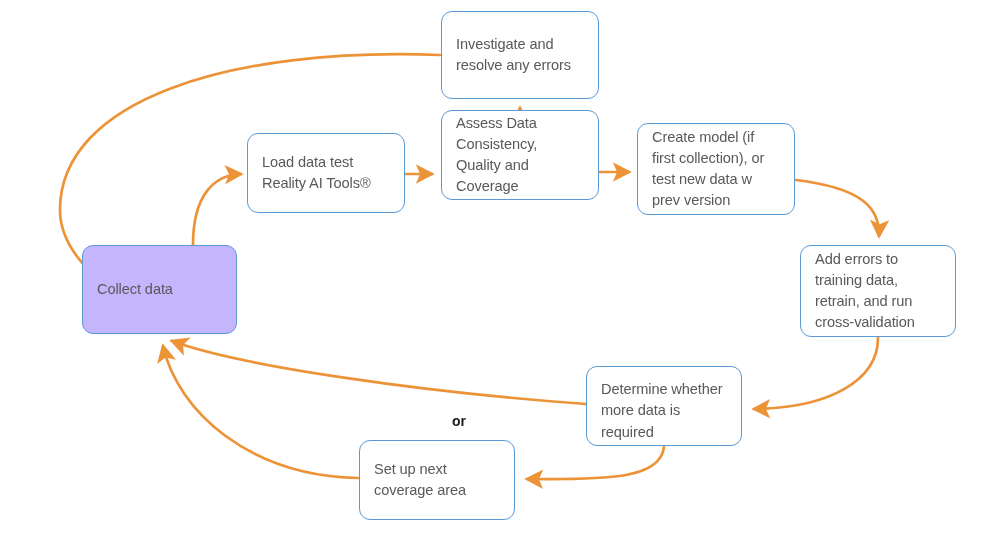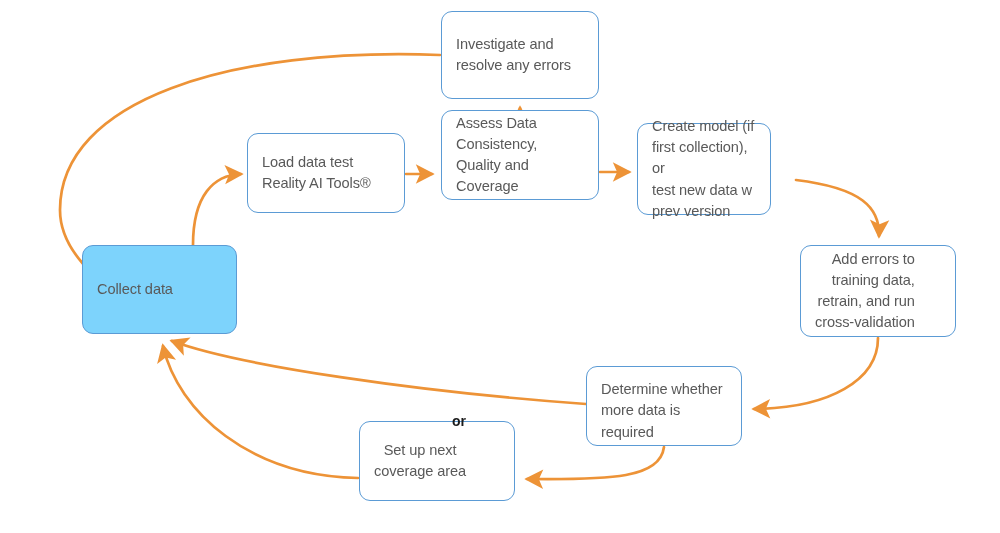--- a/index.html
+++ b/index.html
@@ -89,42 +89,42 @@
       <div class="node" style="left: 247px; top: 133px; width: 158px; height: 80px; border-color: rgb(91, 155, 213); background: rgb(255, 255, 255);">
         <span class="node-label" style="color: rgb(89, 89, 89);">Load data test
 Reality AI Tools®</span>
       </div>
       <div class="node" style="left: 441px; top: 110px; width: 158px; height: 90px; border-color: rgb(91, 155, 213); background: rgb(255, 255, 255);">
         <span class="node-label" style="color: rgb(89, 89, 89);">Assess Data
 Consistency,
 Quality and
 Coverage</span>
       </div>
-      <div class="node" style="left: 637px; top: 123px; width: 134px; height: 92px; border-color: rgb(91, 155, 213); background: rgb(255, 255, 255);">
+      <div class="node" style="left: 637px; top: 123px; width: 158px; height: 92px; border-color: rgb(91, 155, 213); background: rgb(255, 255, 255);">
         <span class="node-label" style="color: rgb(89, 89, 89);">Create model (if
 first collection), or
 test new data w
 prev version</span>
       </div>
       <div class="node" style="left: 800px; top: 245px; width: 156px; height: 92px; border-color: rgb(91, 155, 213); background: rgb(255, 255, 255);">
-        <span class="node-label" style="color: rgb(89, 89, 89); text-align: right;">Add errors to
+        <span class="node-label" style="color: rgb(89, 89, 89);">Add errors to
 training data,
 retrain, and run
 cross-validation</span>
       </div>
       <div class="node" style="left: 586px; top: 366px; width: 156px; height: 80px; border-color: rgb(91, 155, 213); background: rgb(255, 255, 255);">
         <span class="node-label" style="color: rgb(89, 89, 89); margin-top: 10px;">Determine whether
 more data is
 required</span>
       </div>
-      <div class="node" style="left: 359px; top: 421px; width: 156px; height: 80px; border-color: rgb(91, 155, 213); background: rgb(255, 255, 255); text-align: center;">
+      <div class="node" style="left: 359px; top: 440px; width: 156px; height: 80px; border-color: rgb(91, 155, 213); background: rgb(255, 255, 255);">
         <span class="node-label" style="color: rgb(89, 89, 89);">Set up next
 coverage area</span>
       </div>
-      <div class="node" style="left: 82px; top: 245px; width: 155px; height: 89px; border-color: rgb(91, 155, 213); background: #7dd3fc;">
+      <div class="node" style="left: 82px; top: 245px; width: 155px; height: 89px; border-color: rgb(91, 155, 213); background: #c4b5fd;">
         <span class="node-label" style="color: rgb(89, 89, 89);">Collect data</span>
       </div>
     </div>
   <div id="labels-layer">
       <div class="free-label" style="left: 452px; top: 413px; color: rgb(26, 26, 26);">or</div>
     </div>
 
 </div>
 
 </body></html>

